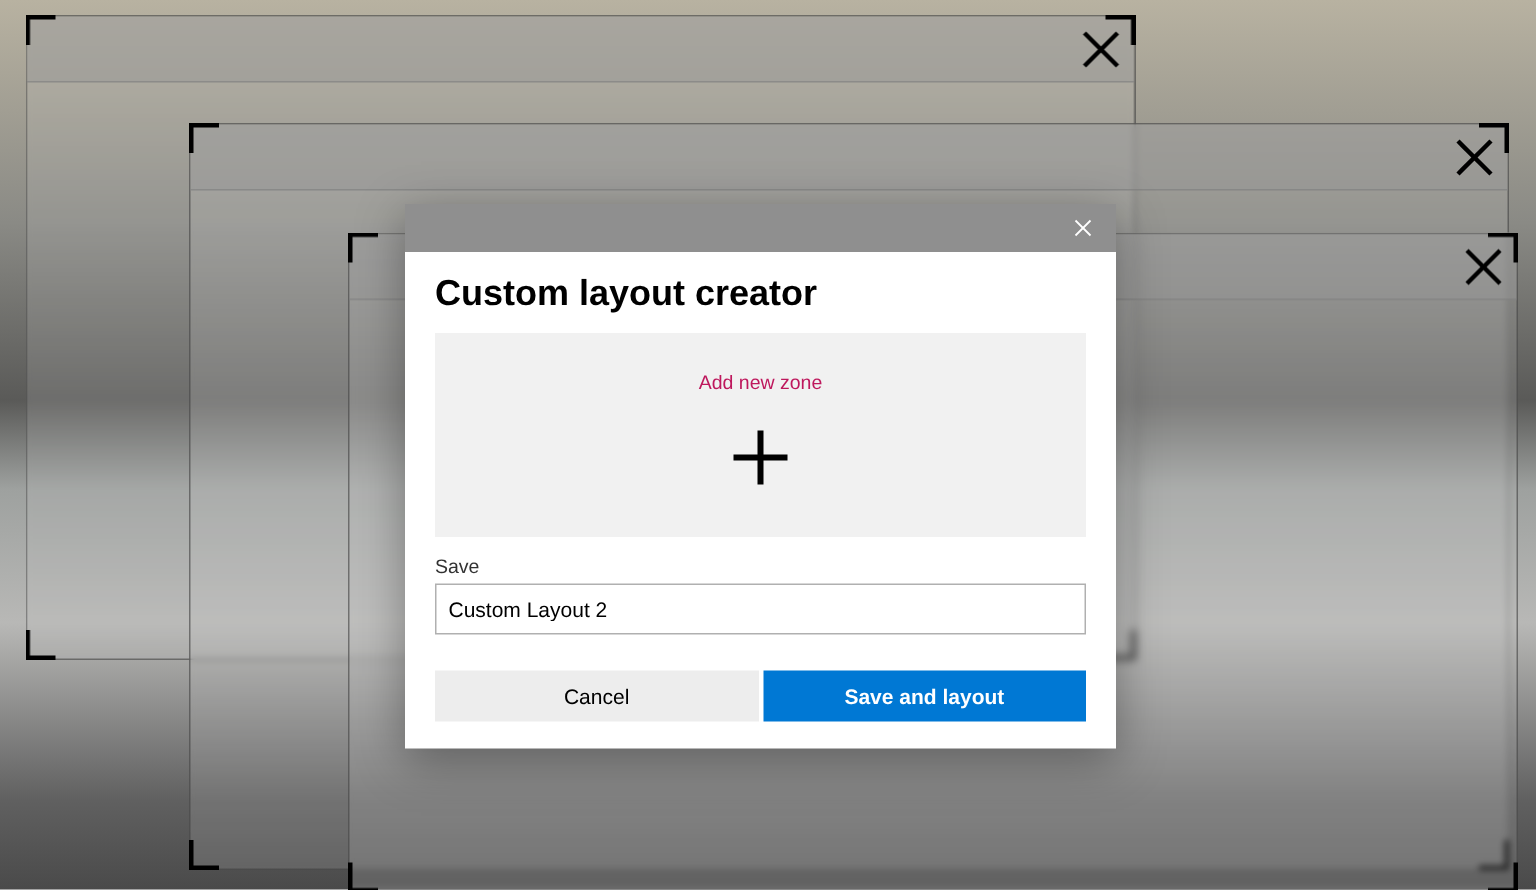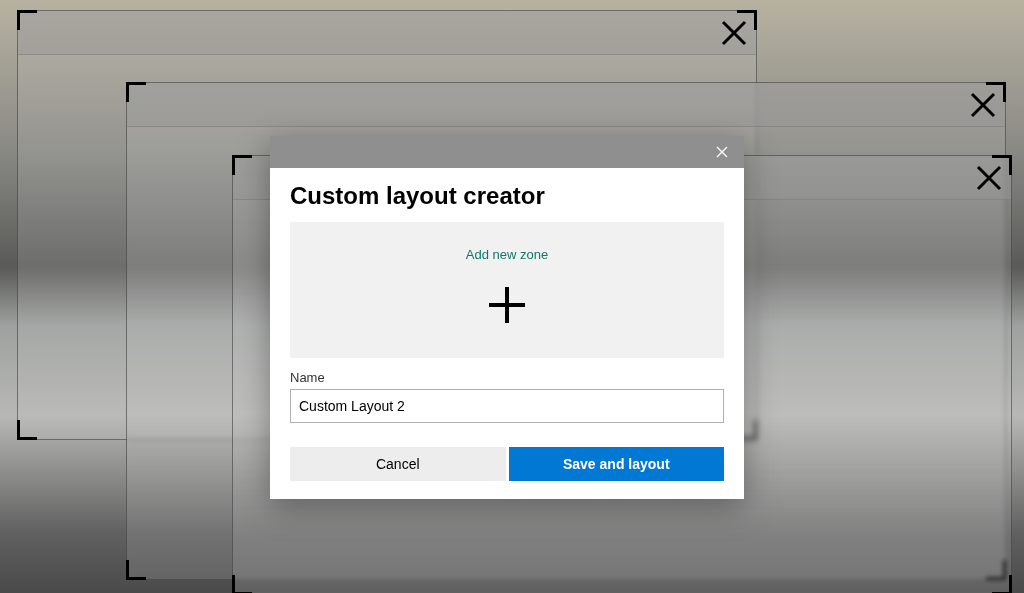--- a/index.html
+++ b/index.html
@@ -91,21 +91,21 @@
       height: 136px;
       display: flex;
       flex-direction: column;
       align-items: center;
       justify-content: center;
       cursor: pointer;
       margin-bottom: 12px;
     }
     .add-zone-label {
       font-size: 13px;
-      color: #0f766e;
+      color: #be185d;
       margin-bottom: 19px;
     }
     .plus svg line { stroke: #000; stroke-width: 4; }
     .field-label {
       font-size: 13px;
       color: #323232;
       margin-bottom: 4px;
       display: block;
     }
     .text-input {
@@ -196,21 +196,21 @@
     <div class="add-zone">
       <div class="add-zone-label">Add new zone</div>
       <div class="plus">
         <svg width="48" height="48" viewBox="0 0 48 48">
             <line x1="24" y1="6" x2="24" y2="42"></line>
             <line x1="6" y1="24" x2="42" y2="24"></line>
           </svg>
       </div>
     </div>
 
-    <label class="field-label">Name</label>
+    <label class="field-label">Save</label>
     <input type="text" class="text-input" value="Custom Layout 2" style="">
 
     <div class="btn-row">
       <button class="btn btn-secondary">Cancel</button>
       <button class="btn btn-primary">Save and layout</button>
     </div>
   </div>
 </div>
 
 </body></html>

